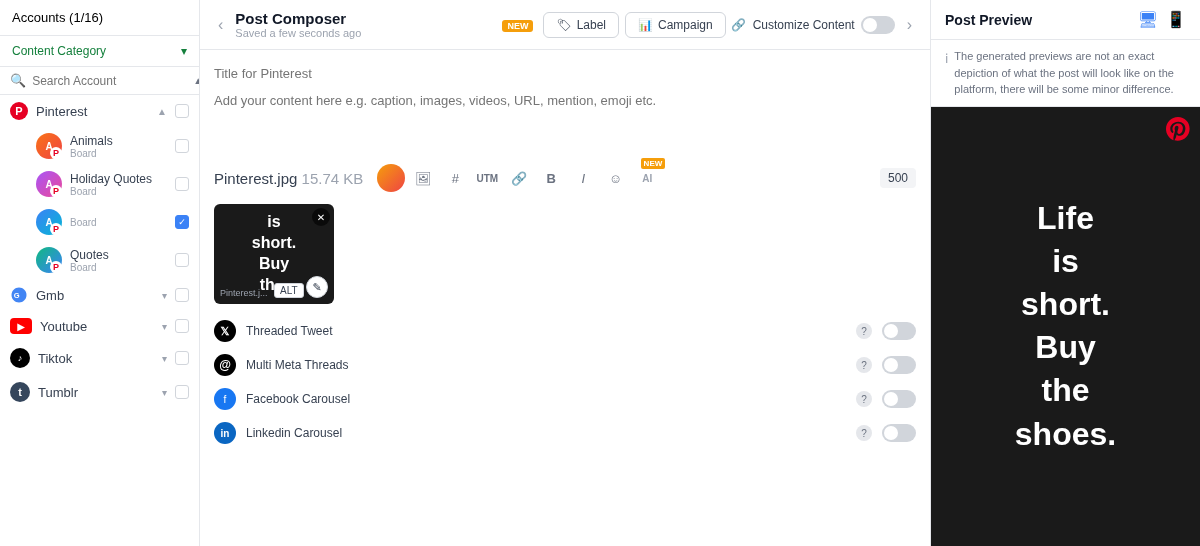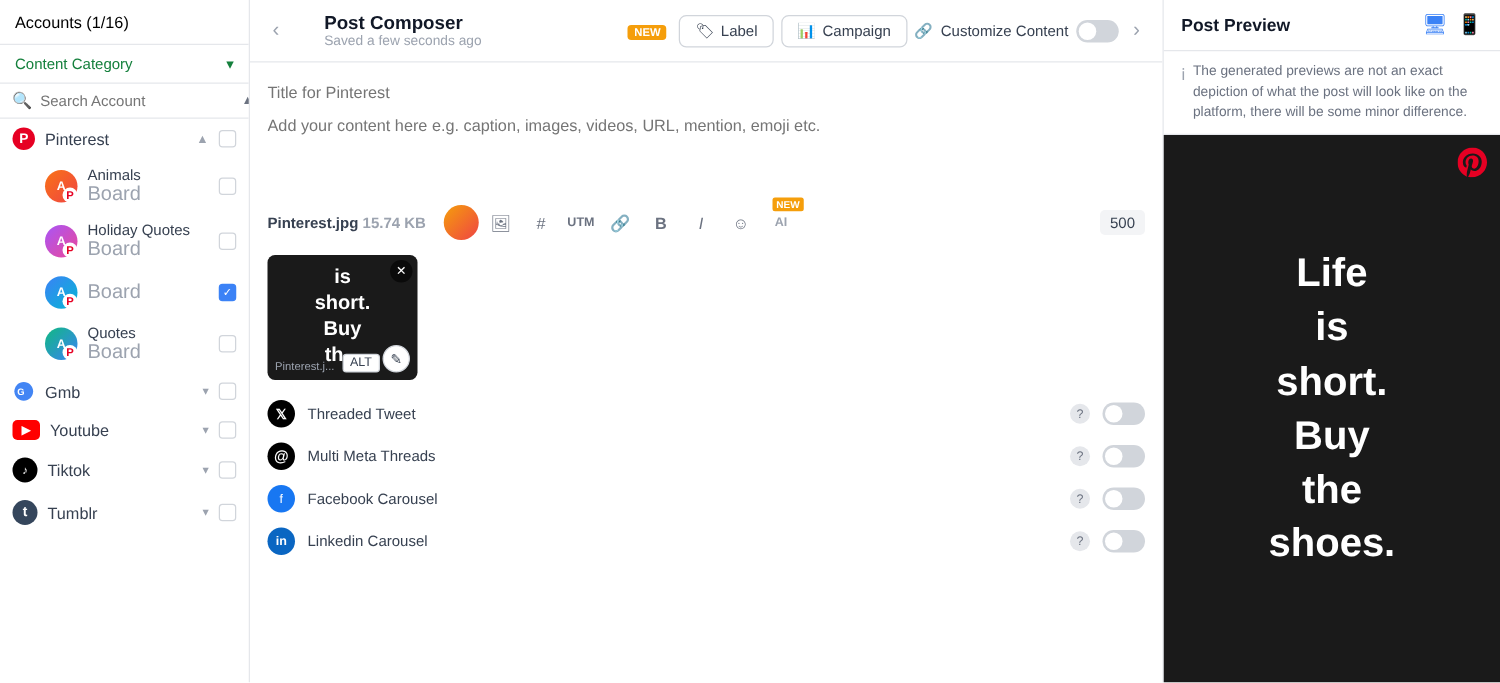--- a/index.html
+++ b/index.html
@@ -25,40 +25,40 @@
     .youtube-icon { background: #ff0000; border-radius: 4px; }
     .chevron { font-size: 10px; color: #9ca3af; }
     .checkbox { width: 14px; height: 14px; border: 1.5px solid #d1d5db; border-radius: 3px; cursor: pointer; flex-shrink: 0; display: flex; align-items: center; justify-content: center; }
     .checkbox.checked { background: #3b82f6; border-color: #3b82f6; }
     .checkbox.checked::after { content: '✓'; color: white; font-size: 9px; }
 
     .board-item { display: flex; align-items: center; padding: 6px 10px 6px 36px; gap: 8px; cursor: pointer; }
     .board-avatar { width: 26px; height: 26px; border-radius: 50%; background: #e5e7eb; display: flex; align-items: center; justify-content: center; font-size: 11px; color: white; position: relative; flex-shrink: 0; }
     .board-info { flex: 1; }
     .board-name { font-size: 12px; color: #374151; font-weight: 500; }
-    .board-label { font-size: 16px; color: #9ca3af; }
+    .board-label { font-size: 10px; color: #9ca3af; }
 
     
     .main-content { flex: 1; display: flex; flex-direction: column; overflow: hidden; }
     .new-badge { background: #f59e0b; color: white; font-size: 9px; font-weight: 700; padding: 1px 5px; border-radius: 3px; margin-right: 4px; }
     .btn { display: flex; align-items: center; gap: 5px; padding: 5px 12px; border-radius: 6px; border: 1px solid #d1d5db; background: white; cursor: pointer; font-size: 12px; color: #374151; }
     .customize-toggle { display: flex; align-items: center; gap: 6px; font-size: 12px; color: #374151; }
     .toggle { width: 34px; height: 18px; background: #d1d5db; border-radius: 9px; position: relative; cursor: pointer; }
     .toggle-knob { width: 14px; height: 14px; background: white; border-radius: 50%; position: absolute; top: 2px; left: 2px; transition: left 0.2s; }
     .nav-arrow { background: none; border: none; cursor: pointer; color: #9ca3af; font-size: 16px; padding: 0 4px; }
 
     .composer-body { flex: 1; overflow-y: auto; padding: 12px 14px; }
     .title-input { width: 100%; border: none; outline: none; font-size: 13px; color: #9ca3af; padding: 4px 0; margin-bottom: 8px; }
     .content-input { width: 100%; border: none; outline: none; font-size: 13px; color: #9ca3af; min-height: 60px; resize: none; background: transparent; }
     .source-url-row { display: flex; align-items: center; gap: 10px; margin: 10px 0; border: 1px solid #e5e7eb; border-radius: 6px; padding: 6px 10px; }
     .source-url-label { font-size: 12px; color: #374151; white-space: nowrap; }
     .source-url-input { border: none; outline: none; font-size: 12px; color: #9ca3af; flex: 1; background: transparent; }
 
     .toolbar-row { display: flex; align-items: center; gap: 6px; margin: 8px 0; }
-    .file-info { font-size: 12px; color: #374151; font-weight: 700; }
+    .file-info { font-size: 15px; color: #374151; font-weight: 400; }
     .file-size { color: #9ca3af; }
     .toolbar-spacer { flex: 1; }
     .tool-btn { width: 28px; height: 28px; display: flex; align-items: center; justify-content: center; border-radius: 4px; cursor: pointer; border: none; background: none; font-size: 13px; color: #6b7280; }
     .char-count { font-size: 12px; color: #374151; background: #f3f4f6; padding: 3px 8px; border-radius: 4px; }
 
     .image-upload-area { position: relative; display: inline-block; margin-top: 4px; }
     .uploaded-image { width: 120px; height: 100px; background: #1a1a1a; border-radius: 6px; overflow: hidden; display: flex; align-items: center; justify-content: center; position: relative; }
     .uploaded-image-text { color: white; font-size: 16px; font-weight: 700; text-align: center; line-height: 1.3; padding: 8px; }
     .image-close { position: absolute; top: 4px; right: 4px; background: rgba(0,0,0,0.6); color: white; border-radius: 50%; width: 18px; height: 18px; display: flex; align-items: center; justify-content: center; font-size: 10px; cursor: pointer; }
     .image-label { position: absolute; bottom: 6px; left: 6px; font-size: 9px; color: #9ca3af; }
@@ -216,21 +216,21 @@
         <span class="chevron">▾</span>
         <div class="checkbox"></div>
       </div>
     </div>
   </div>
 </div>
 
 <div class="main-content">
   <div style="display:flex; align-items:center; padding: 10px 14px; border-bottom:1px solid #e5e7eb; gap:8px;">
     <button class="nav-arrow">‹</button>
-    <div style="flex:1;margin-left:24px;">
+    <div style="flex:1;">
       <div style="font-size:15px; font-weight:600; color:#111827;">Post Composer</div>
       <div style="font-size:11px; color:#9ca3af;">Saved a few seconds ago</div>
     </div>
     <div style="display:flex; align-items:center; gap:6px;">
       <div style="position:relative;">
         <span class="new-badge">NEW</span>
       </div>
       <button class="btn">
         <span style="font-size:12px;">🏷</span>
         <span>Label</span>

